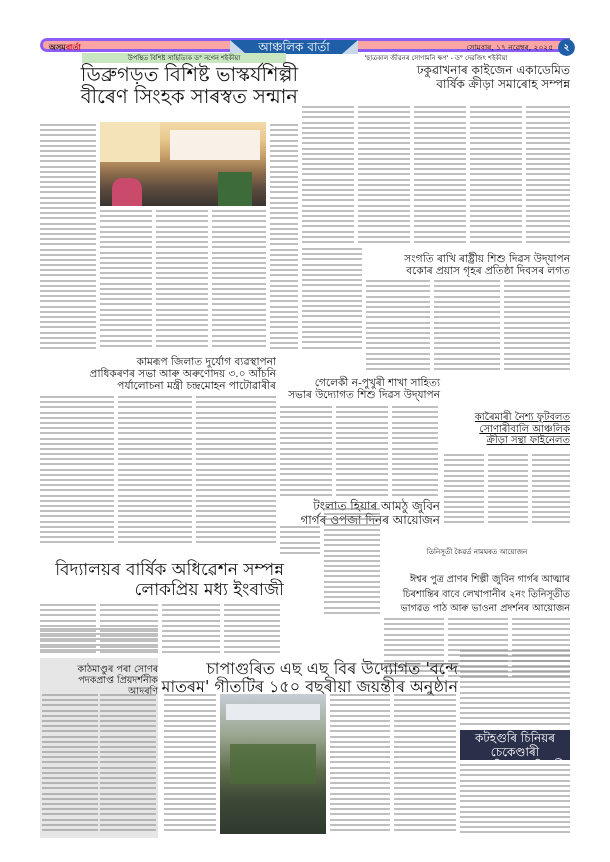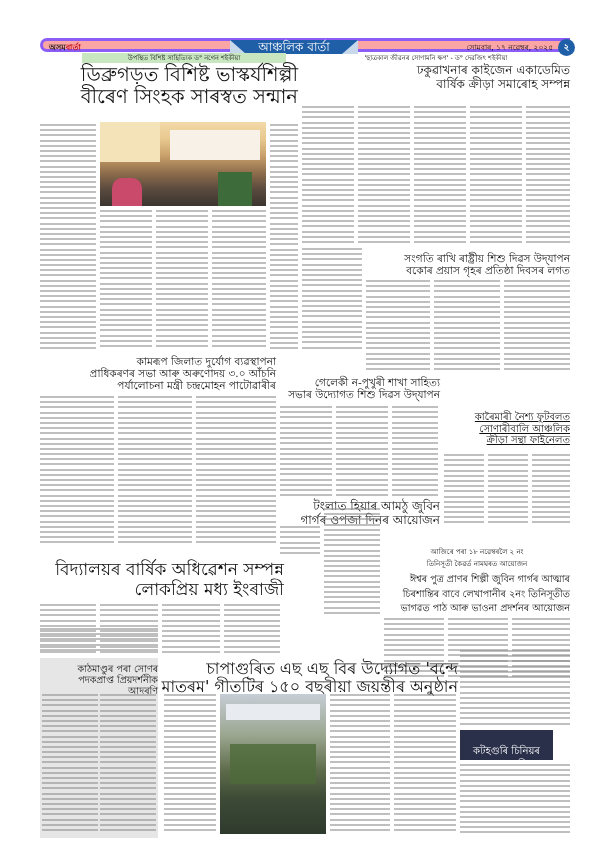--- a/index.html
+++ b/index.html
@@ -723,21 +723,20 @@
       <i></i>
       <i></i>
       <i></i>
       <i></i>
       <i></i>
       <i></i>
       <i></i>
     </div>
 
   <div class="kicker" style="left:344px; top:508px; width:186px; font-size:7px; line-height:12px;">
-    <div>আজিৰে পৰা ১৮ নৱেম্বৰলৈ ২ নং</div>
     <div>তিনিসূতী কৈৱৰ্ত নামঘৰত আয়োজন</div>
   </div>
   <div class="head" style="left:344px; top:534px; width:186px; font-size:9.6px; line-height:14.5px;">
     <div>ঈশ্বৰ পুত্ৰ প্ৰাণৰ শিল্পী জুবিন গাৰ্গৰ আত্মাৰ</div>
     <div>চিৰশান্তিৰ বাবে লেখাপানীৰ ২নং তিনিসূতীত</div>
     <div>ভাগৱত পাঠ আৰু ভাওনা প্ৰদৰ্শনৰ আয়োজন</div>
   </div>
   <div class="lines" style="left:344px; top:580px; width:60px; height:60px;">
       <i></i>
       <i></i>
@@ -1011,21 +1010,21 @@
       <i></i>
       <i></i>
       <i></i>
       <i></i>
       <i></i>
       <i></i>
       <i></i>
       <i></i>
       <i></i>
     </div>
-  <div class="box-dark" style="left:420px; top:692px; width:93px; height:30px; font-size:10px; line-height:14px; padding-top:14px;">
+  <div class="box-dark" style="left:420px; top:692px; width:110px; height:30px; font-size:12px; line-height:14px; padding-top:1px;">
     <div>কটহগুৰি চিনিয়ৰ চেকেণ্ডাৰী</div>
     <div>স্কুলৰ শিক্ষকক বিদায়ী সম্বৰ্দ্ধনা</div>
   </div>
   <div class="lines" style="left:420px; top:726px; width:110px; height:72px;">
       <i></i>
       <i></i>
       <i></i>
       <i></i>
       <i></i>
       <i></i>

